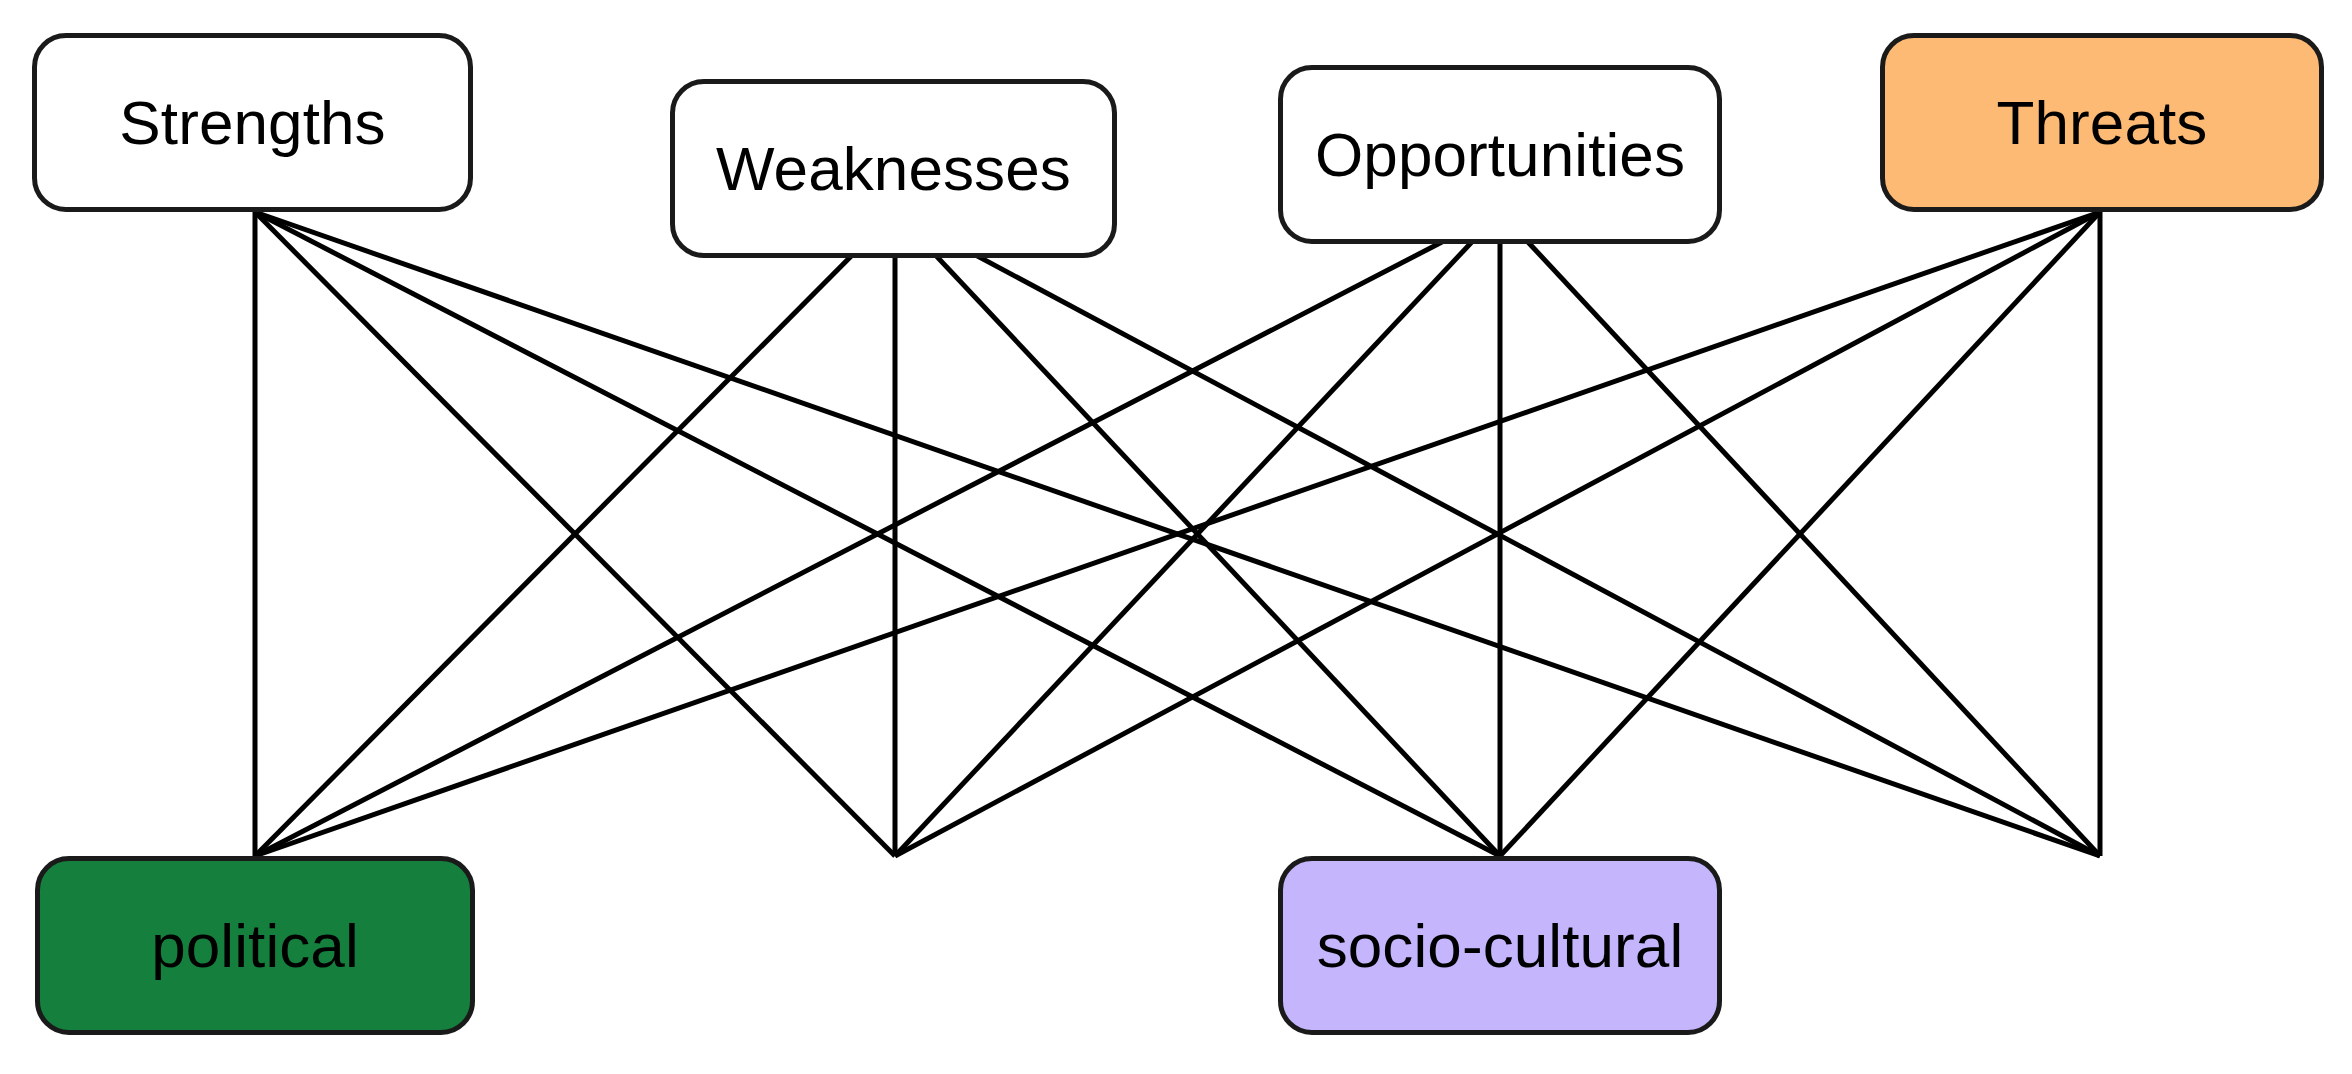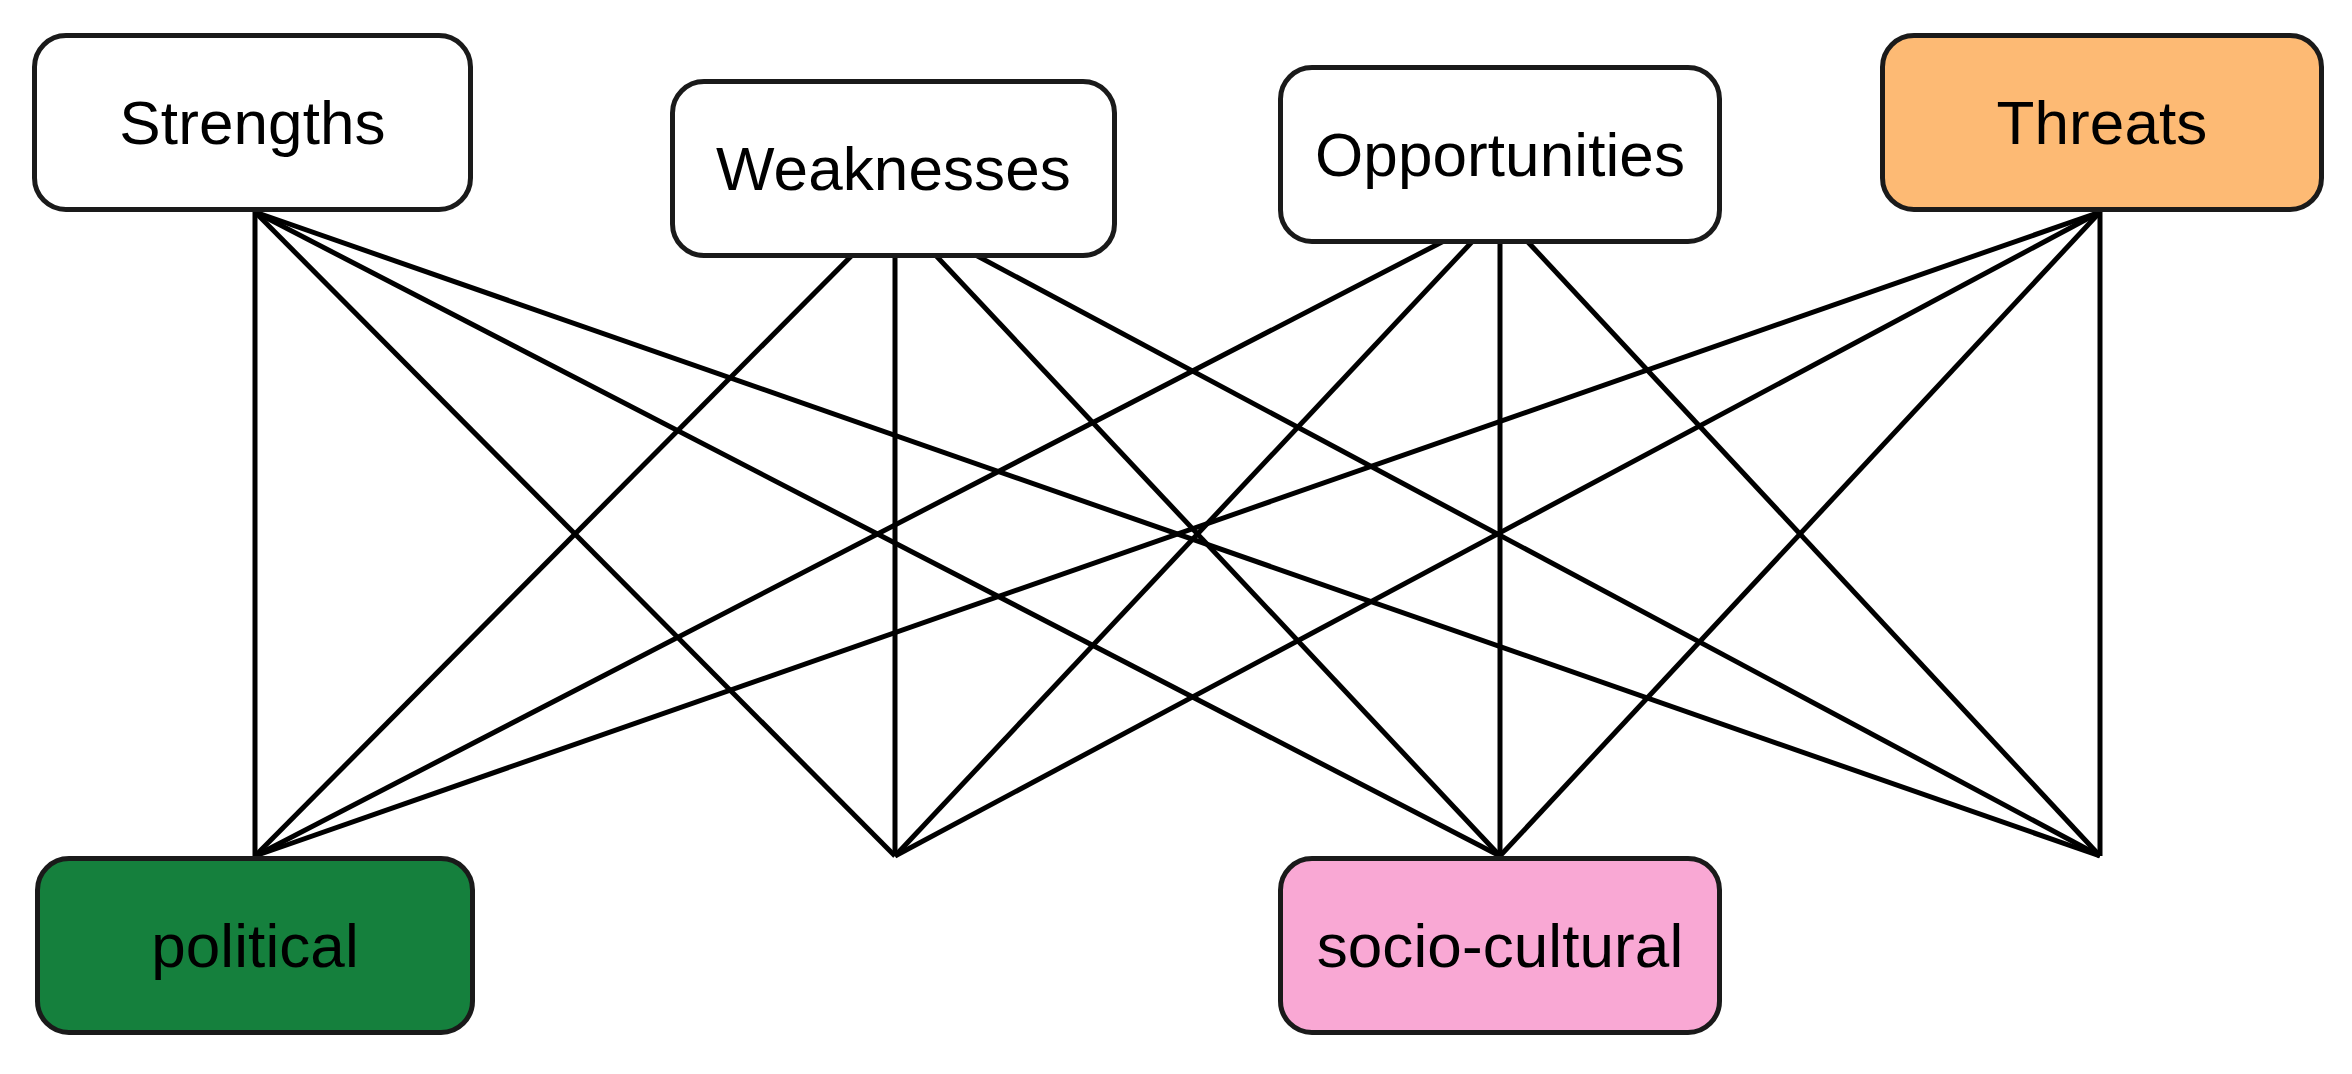--- a/index.html
+++ b/index.html
@@ -84,17 +84,17 @@
   <div class="node-box" id="node-opportunities" style="left: 1278px; top: 33px; width: 444px; height: 179px; border-color: rgb(26, 26, 26); background: rgb(255, 255, 255); margin-top: 32px;">
     <span class="node-label">Opportunities</span>
   </div>
   <div class="node-box" id="node-threats" style="left: 1880px; top: 33px; width: 444px; height: 179px; border-color: rgb(26, 26, 26); background: #fdba74;">
     <span class="node-label">Threats</span>
   </div>
 
   <div class="node-box" id="node-political" style="left: 35px; top: 856px; width: 440px; height: 179px; border-color: rgb(26, 26, 26); background: #15803d;">
     <span class="node-label">political</span>
   </div>
-  <div class="node-box" id="node-socio-cultural" style="left: 1278px; top: 856px; width: 444px; height: 179px; border-color: rgb(26, 26, 26); background: #f9a8d4;">
+  <div class="node-box" id="node-socio-cultural" style="left: 1278px; top: 856px; width: 444px; height: 179px; border-color: rgb(26, 26, 26); background: #c4b5fd;">
     <span class="node-label">socio-cultural</span>
   </div>
 
 </div>
 
 </body></html>

